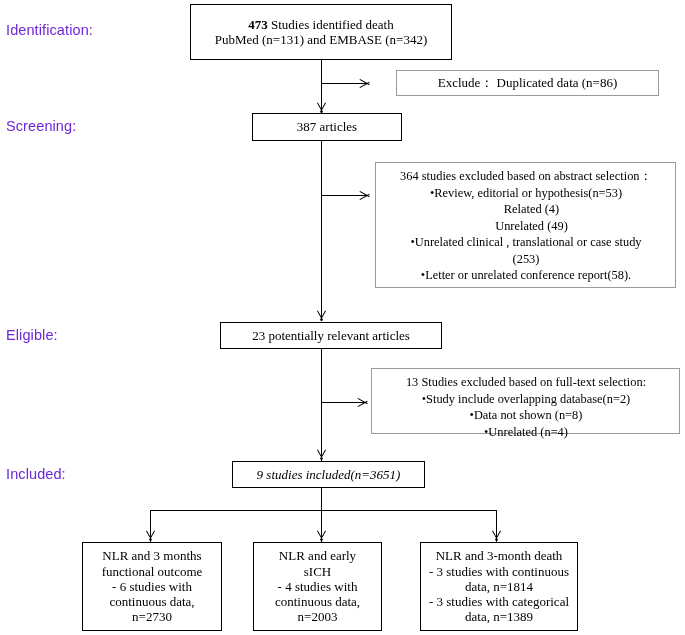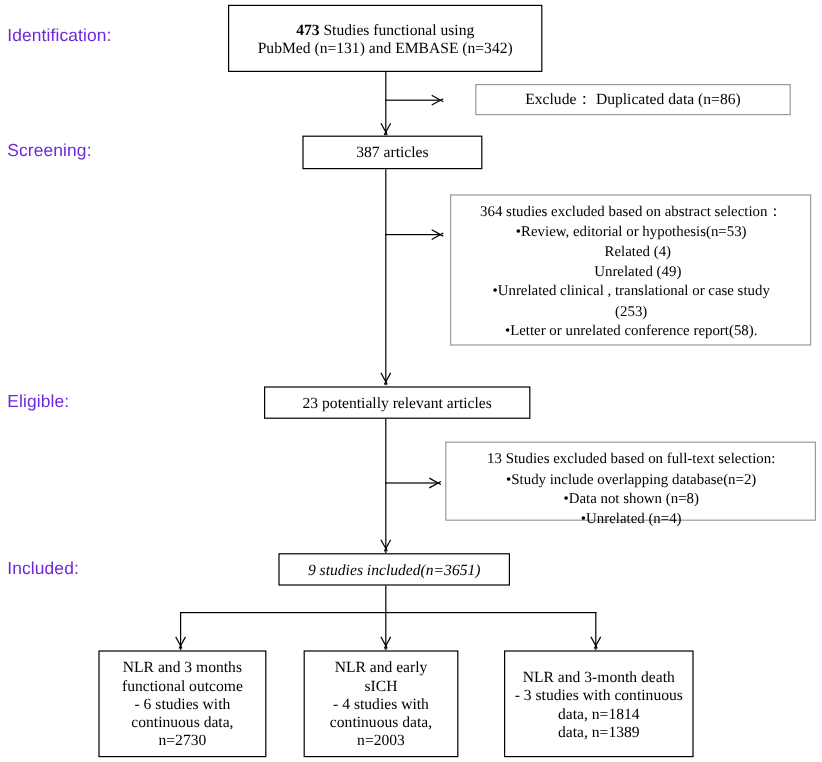--- a/index.html
+++ b/index.html
@@ -116,21 +116,21 @@
 
   <div class="stage-label" style="left:6px; top:22px;">Identification:</div>
 
   <div class="stage-label" style="left:6px; top:118px;">Screening:</div>
 
   <div class="stage-label" style="left:6px; top:327px;">Eligible:</div>
 
   <div class="stage-label" style="left:6px; top:466px;">Included:</div>
 
   <div class="box" style="left:190px; top:4px; width:262px; height:56px;">
-    <span class="line"><span class="bold">473</span><span> Studies functional using</span></span>
+    <span class="line"><span class="bold">473</span><span> Studies identified death</span></span>
     <span class="line">PubMed (n=131) and EMBASE (n=342)</span>
   </div>
 
   <div class="vline" style="left:321px; top:60px; height:53px;"></div>
   <div class="arrow-down" style="left:316px; top:103px;"></div>
 
   <div class="hline" style="left:321px; top:83px; width:46px;"></div>
   <div class="arrow-right" style="left:360px; top:78px;"></div>
 
   <div class="box thin" style="left:396px; top:70px; width:263px; height:26px;">
@@ -203,16 +203,17 @@
     <span class="line">sICH</span>
     <span class="line">- 4 studies with</span>
     <span class="line">continuous data,</span>
     <span class="line">n=2003</span>
   </div>
 
   <div class="box" style="left:420px; top:542px; width:158px; height:89px;">
     <span class="line">NLR and 3-month death</span>
     <span class="line">- 3  studies with continuous</span>
     <span class="line">data, n=1814</span>
+    <span class="line">- 3  studies with categorical</span>
     <span class="line">data, n=1389</span>
   </div>
 
 </div>
 
 </body></html>

